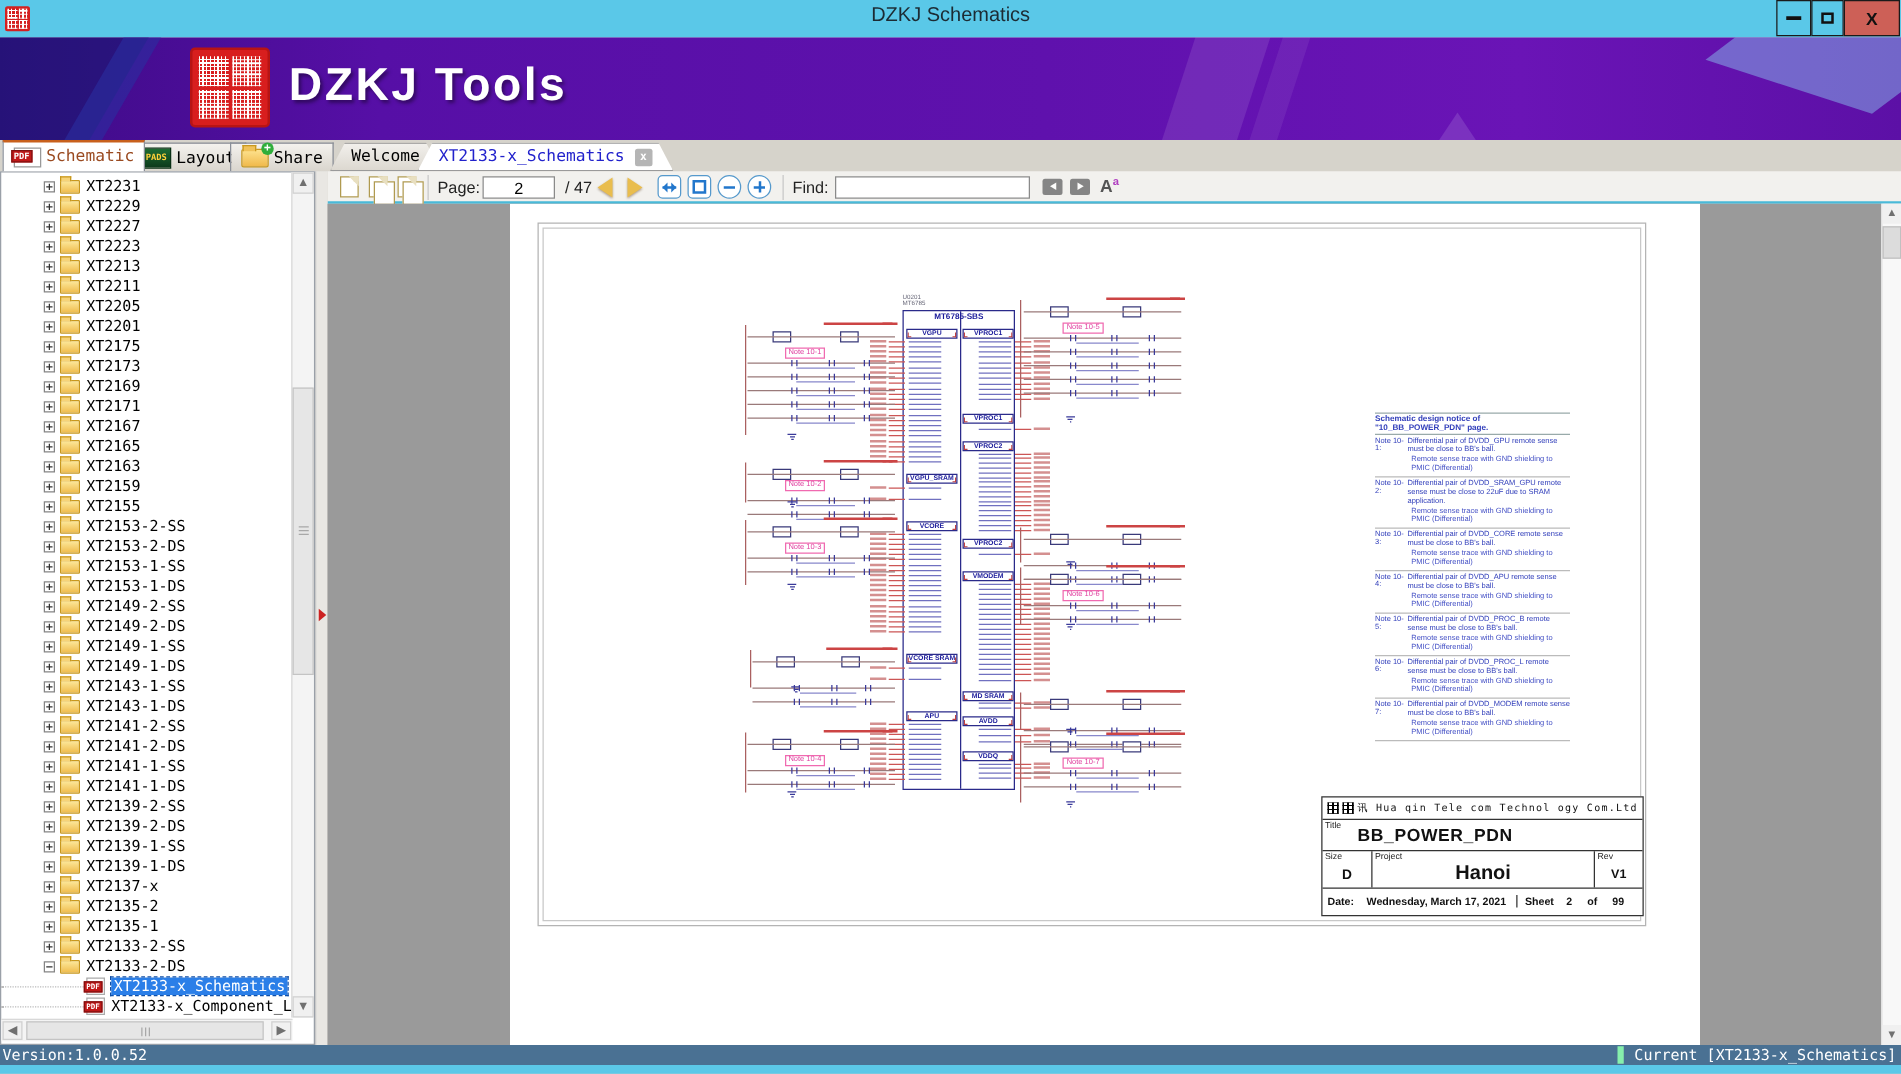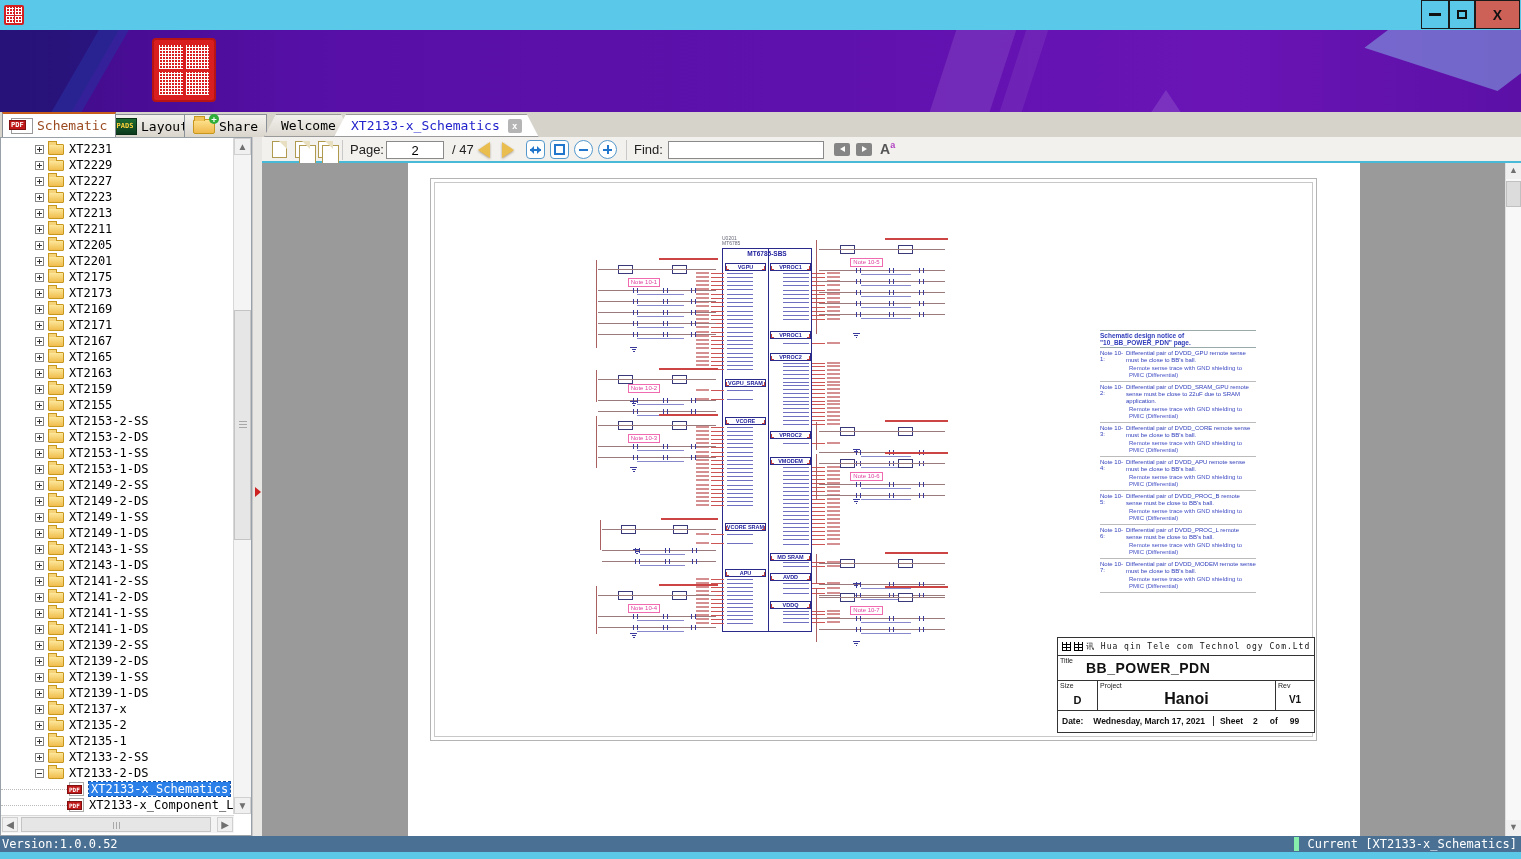--- a/index.html
+++ b/index.html
@@ -160,20 +160,21 @@
 </head>
 <body>
 
 <div class="titlebar">
   <div class="tlogo">
     <div class="cjkw"></div>
       <div class="cjkw"></div>
     <div class="cjkw"></div>
       <div class="cjkw"></div>
   </div>
+  <div class="ttext">DZKJ Schematics</div>
   <div class="winbtns">
     <div class="winbtn min">
         <div class="glyph-min"></div>
       </div>
     <div class="winbtn max">
         <div class="glyph-max"></div>
       </div>
     <div class="winbtn close">
         <span class="glyph-x">X</span>
       </div>
@@ -186,20 +187,21 @@
   <div class="streak st3"></div>
   <div class="streak st4"></div>
   <div class="streak st5"></div>
   <div class="streak st6"></div>
   <div class="blogo">
     <div class="cjkw"></div>
       <div class="cjkw"></div>
     <div class="cjkw"></div>
       <div class="cjkw"></div>
   </div>
+  <div class="bname">DZKJ Tools</div>
 </div>
 
 <div class="tabbar">
   <div class="mtab active" style="left:2px;">
     <span class="ico-pdf">
         <i>PDF</i>
       </span>
     <span>Schematic</span>
   </div>
   <div class="mtab" style="left:104px;">

